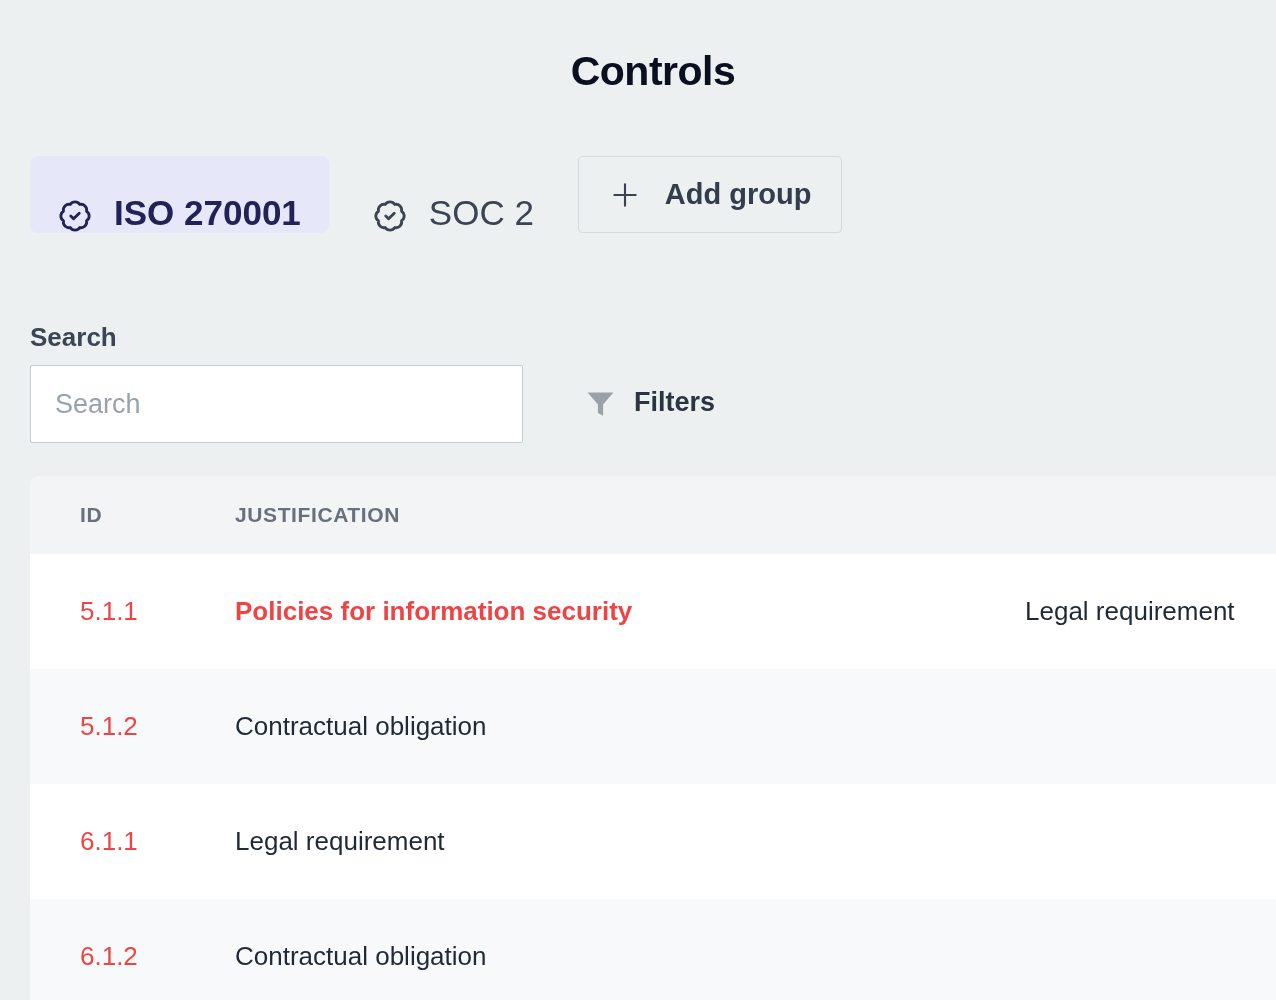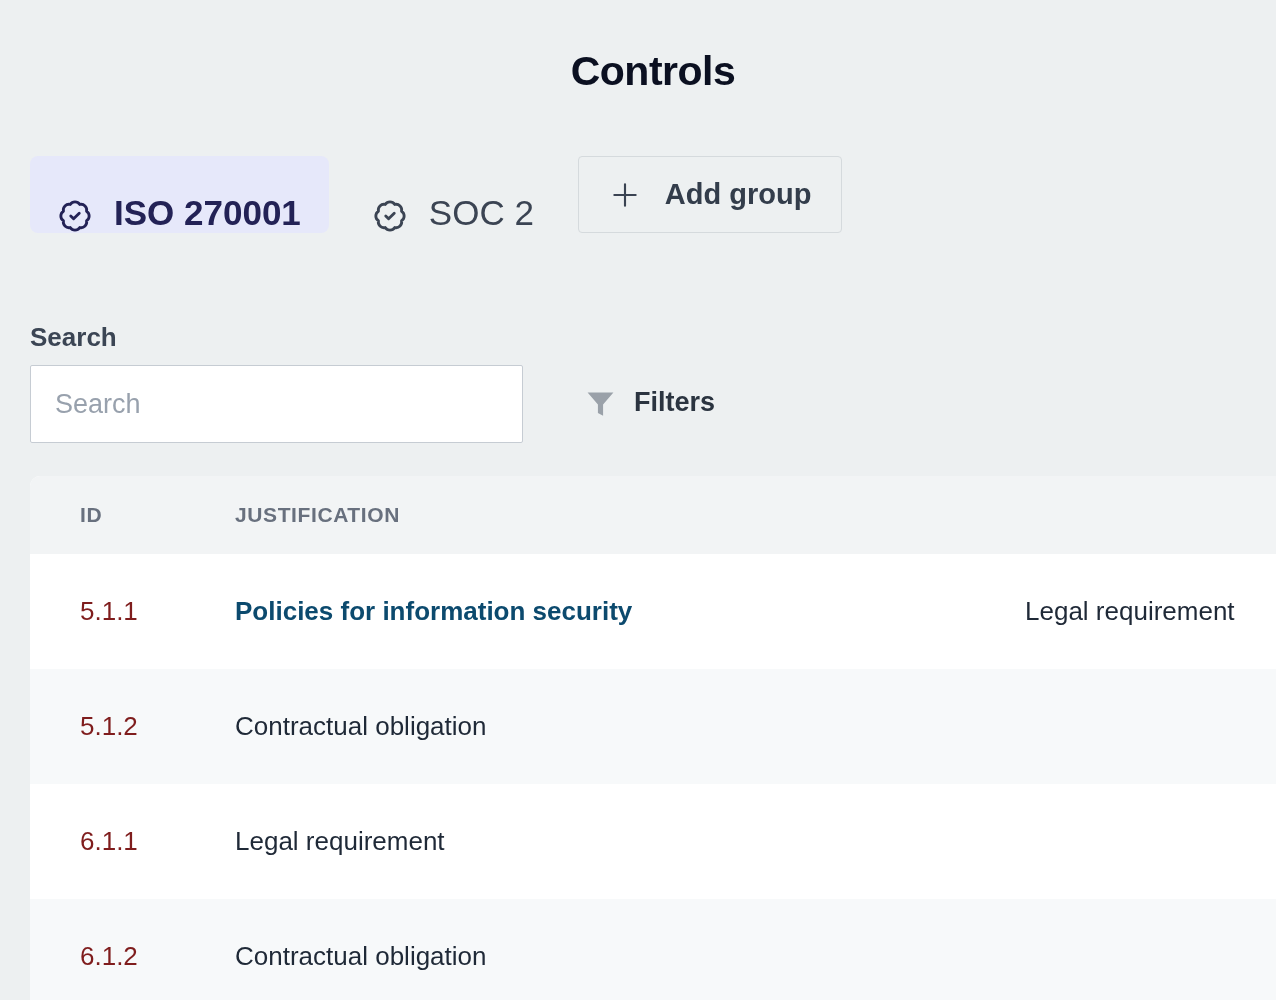--- a/index.html
+++ b/index.html
@@ -76,22 +76,22 @@
     display:grid;grid-template-columns:155px 790px 1fr;
     align-items:center;padding-left:50px;
   }
   .thead{
     height:78px;background:var(--header-bg);
     font-size:21px;font-weight:600;letter-spacing:0.6px;color:#68707e;
     text-transform:uppercase;
   }
   .trow{height:115px;background:#ffffff;cursor:pointer;font-size:26px;}
   .tbody .trow:nth-child(even){background:var(--row-alt-bg);}
-  .cell-id{color:#7f1d1d;}
-  .cell-control{font-weight:700;color:#0c4a6e;}
+  .cell-id{color:#ef4444;}
+  .cell-control{font-weight:700;color:#ef4444;}
   .cell-just{color:#1f2937;white-space:nowrap;}
 </style>
 </head>
 <body>
 
 <div class="page">
 
   <h1 class="page-title">Controls</h1>
 
   <div class="tabs">

